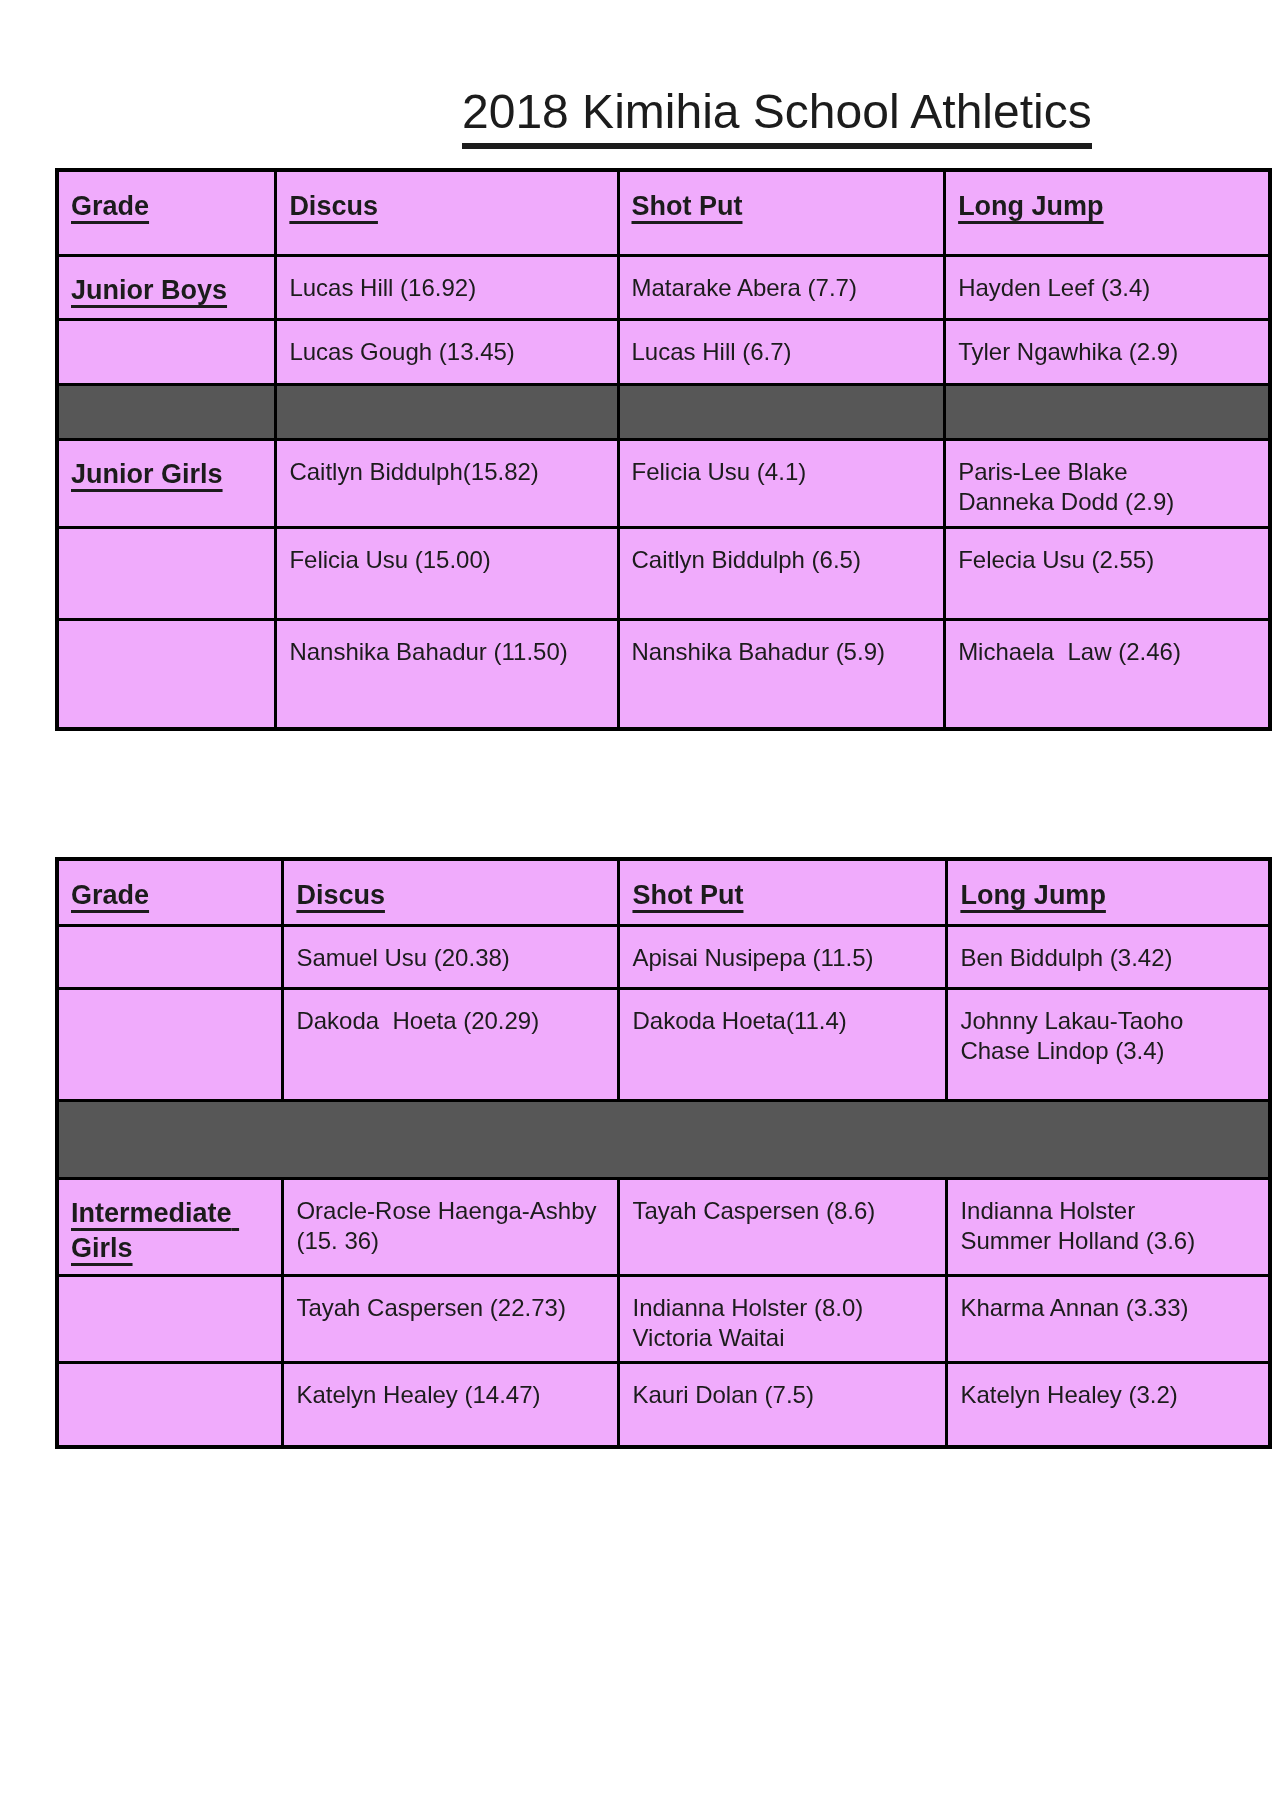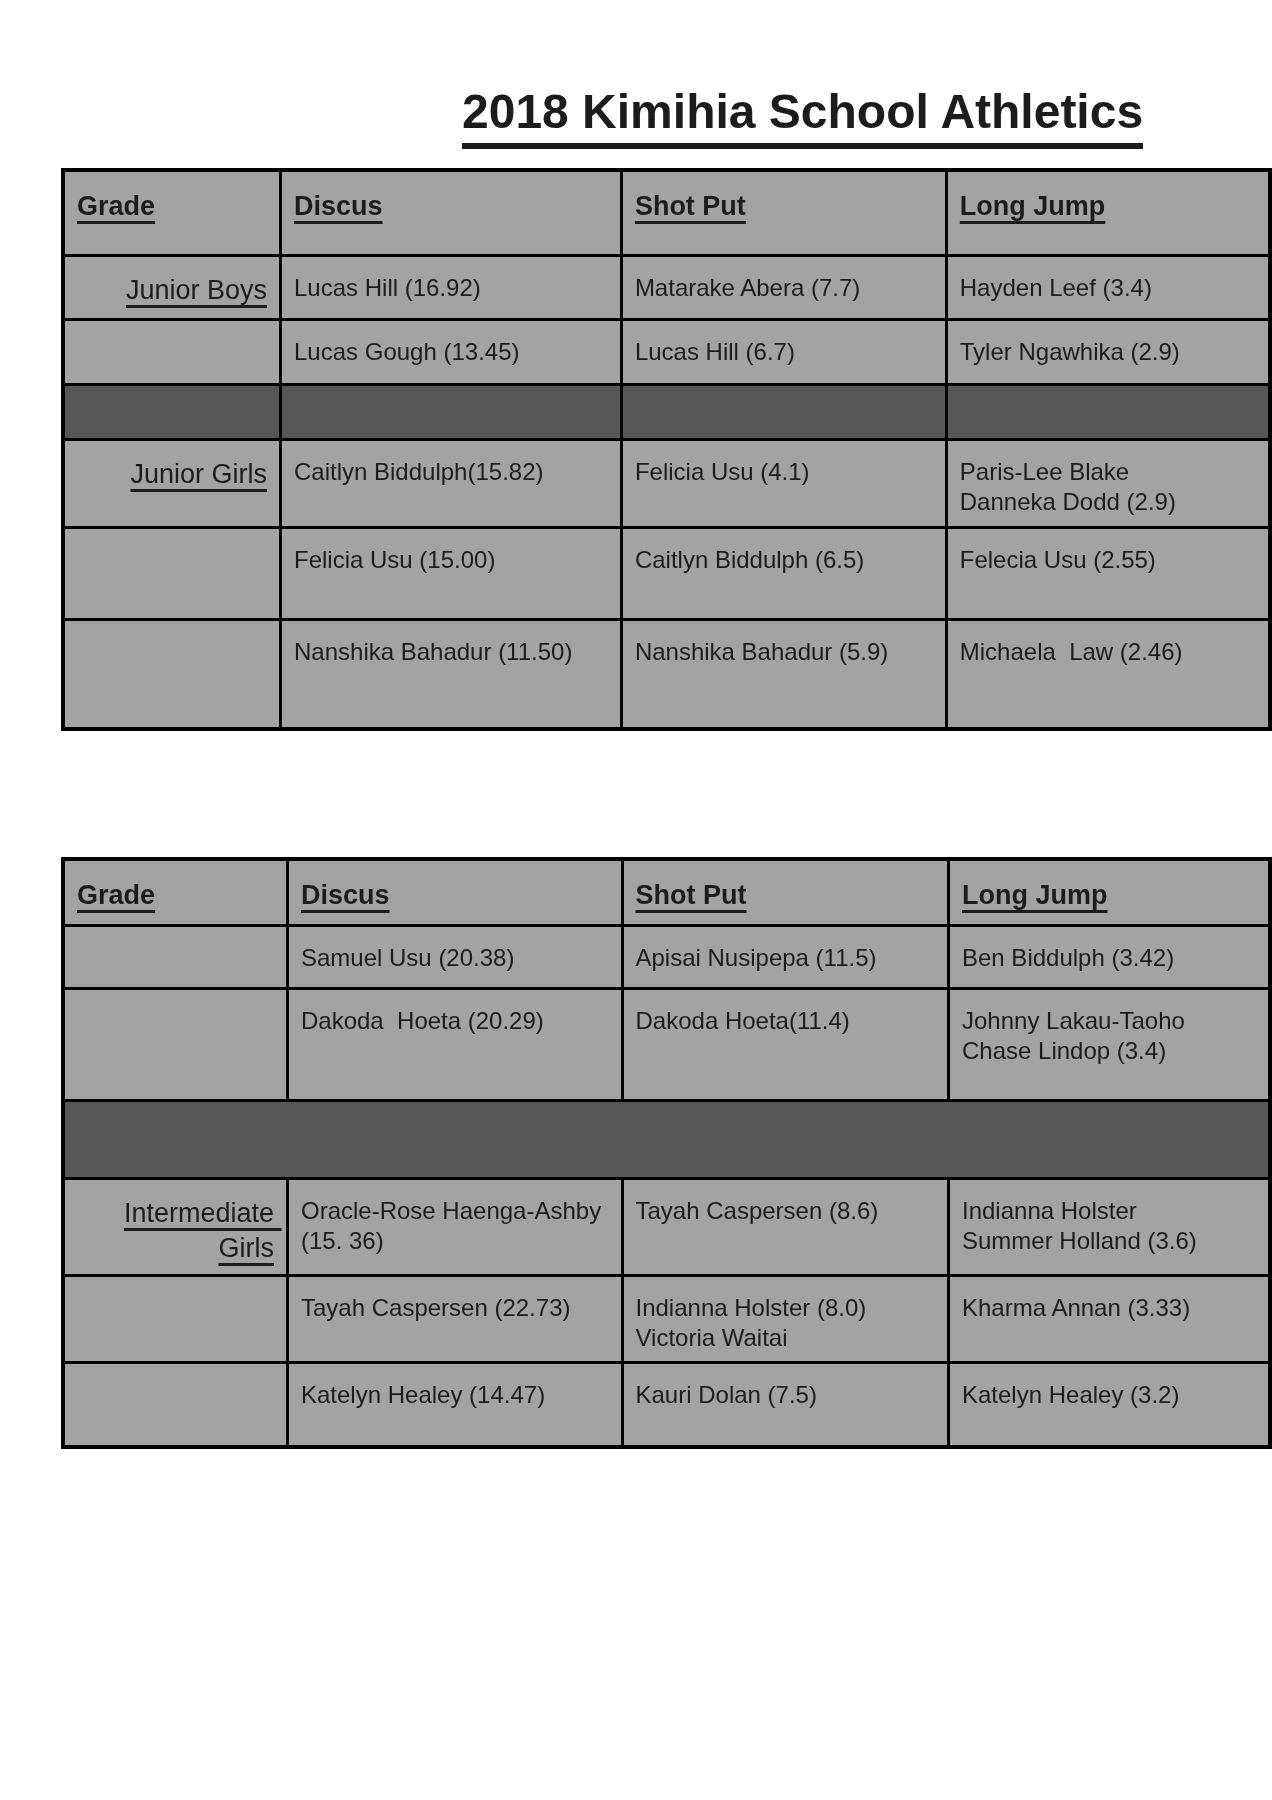--- a/index.html
+++ b/index.html
@@ -5,46 +5,46 @@
   html, body { margin: 0; padding: 0; }
   body {
     width: 1272px; height: 1800px;
     position: relative; overflow: hidden;
     background: var(--page-bg, #ffffff);
     font-family: "Liberation Sans", "DejaVu Sans", sans-serif;
     color: var(--text-color, #1c1c1c);
   }
   .page-title {
     position: absolute; left: 462px; top: 84px;
-    margin: 0; font-size: 48px; font-weight: bold;
+    margin: 0; font-size: 48px; font-weight: normal;
     letter-spacing: 0px; white-space: nowrap;
     border-bottom: 6px solid var(--text-color, #1c1c1c);
     padding-bottom: 4px;
   }
   table.results {
-    position: absolute; left: 61px;
+    position: absolute; left: 55px;
     border-collapse: collapse; table-layout: fixed;
     border: 4px solid var(--border-color, #000);
-    background: #a3a3a3;
+    background: #f0abfc;
     padding-left: 18px;
   }
   #junior-table { top: 168px; }
   #intermediate-table { top: 857px; }
   .results th, .results td {
     border: 3px solid var(--border-color, #000);
     vertical-align: top; text-align: left;
     padding: 16px 12px 8px 12px;
     font-size: 24px; line-height: 1.25;
     white-space: pre-wrap; overflow: hidden;
   }
   .results th {
     font-size: 27px; font-weight: bold; padding-top: 18px;
   }
   .results td.grade-cell {
-    font-size: 27px; font-weight: normal; line-height: 1.3; text-align: right;
+    font-size: 27px; font-weight: bold; line-height: 1.3;
   }
   .u {
     text-decoration: underline;
     text-decoration-thickness: 3px;
     text-underline-offset: 6px;
   }
   tr.divider-row td {
     background: var(--divider-color, #575757);
     padding: 0;
   }

